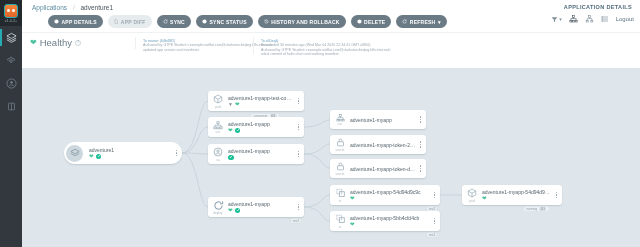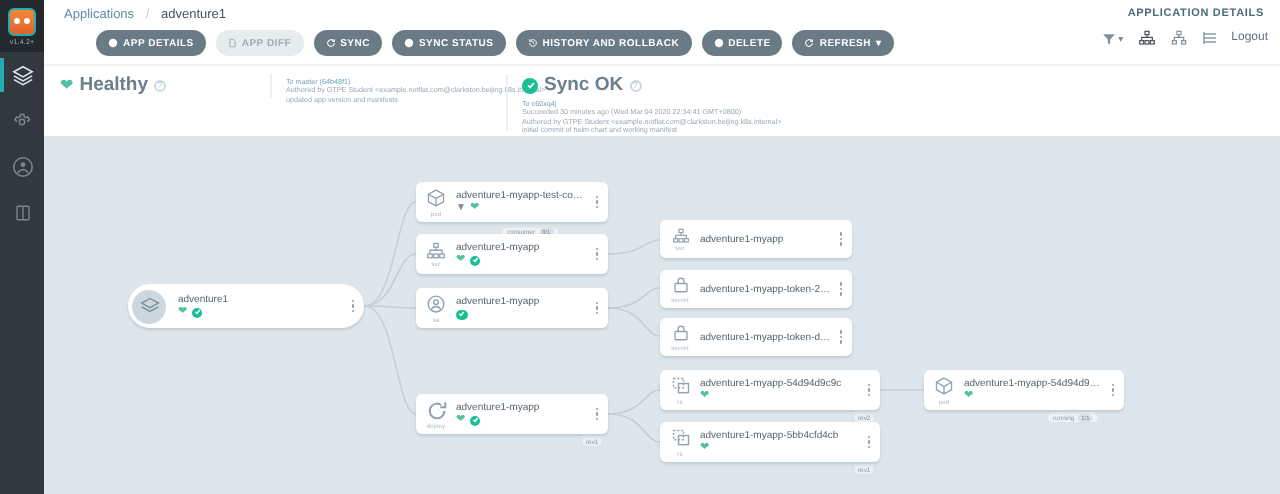--- a/index.html
+++ b/index.html
@@ -88,21 +88,21 @@
   .statusbar {
     position:absolute; left:22px; top:32px; width:618px; height:36px;
     background:#fff; border-top:1px solid #eef2f4;
     display:flex; align-items:flex-start;
   }
   .st-block { padding:4px 8px 0 8px; position:relative; }
   .st-block + .st-block:before {
     content:""; position:absolute; left:0; top:4px; bottom:3px; width:1px; background:#eef1f3;
   }
   .st-head { display:flex; align-items:center; gap:3px; }
-  .st-title { font-size:9px; color:#6d7f8b;font-weight:bold; }
+  .st-title { font-size:9px; color:#6d7f8b; }
   .st-title.big { font-size:9.5px; }
   .qmark {
     width:6px; height:6px; border-radius:50%; border:1px solid #ccd6db;
     font-size:4.5px; color:#b6c2c9; display:flex; align-items:center; justify-content:center;
   }
   .st-sub { margin-top:1.5px; }
   .st-sub div { font-size:3.6px; line-height:4.6px; color:#9aa8b1; white-space:nowrap; }
   .st-sub div.rev { color:#6ea2bd; }
 
   .heart { color:#4fc3a1; font-size:8px; line-height:8px; }
@@ -337,29 +337,20 @@
 
     <div class="st-block" style="width:118px">
       <div class="st-sub">
         <div class="rev">To master (64b48f1)</div>
         <div>Authored by GTPE Student &lt;example.notflat.com@clarkston.beijing.k8s.internal&gt;</div>
         <div>updated app version and manifests</div>
       </div>
     </div>
 
     <div class="st-block" style="width:200px">
-      <div class="st-head">
-        <span class="ok-circle">
-          <svg width="5" height="5" viewBox="0 0 24 24" fill="none" stroke="#fff" stroke-width="4">
-              <polyline points="5,13 10,18 19,7"></polyline>
-            </svg>
-        </span>
-        <span class="st-title big">Sync OK</span>
-        <span class="qmark">?</span>
-      </div>
       <div class="st-sub">
         <div class="rev">To c60xq4j</div>
         <div>Succeeded 30 minutes ago (Wed Mar 04 2020 22:34:41 GMT+0800)</div>
         <div>Authored by GTPE Student &lt;example.notflat.com@clarkston.beijing.k8s.internal&gt;</div>
         <div>initial commit of helm chart and working manifest</div>
       </div>
     </div>
   </div>
 
   <div class="canvas">

